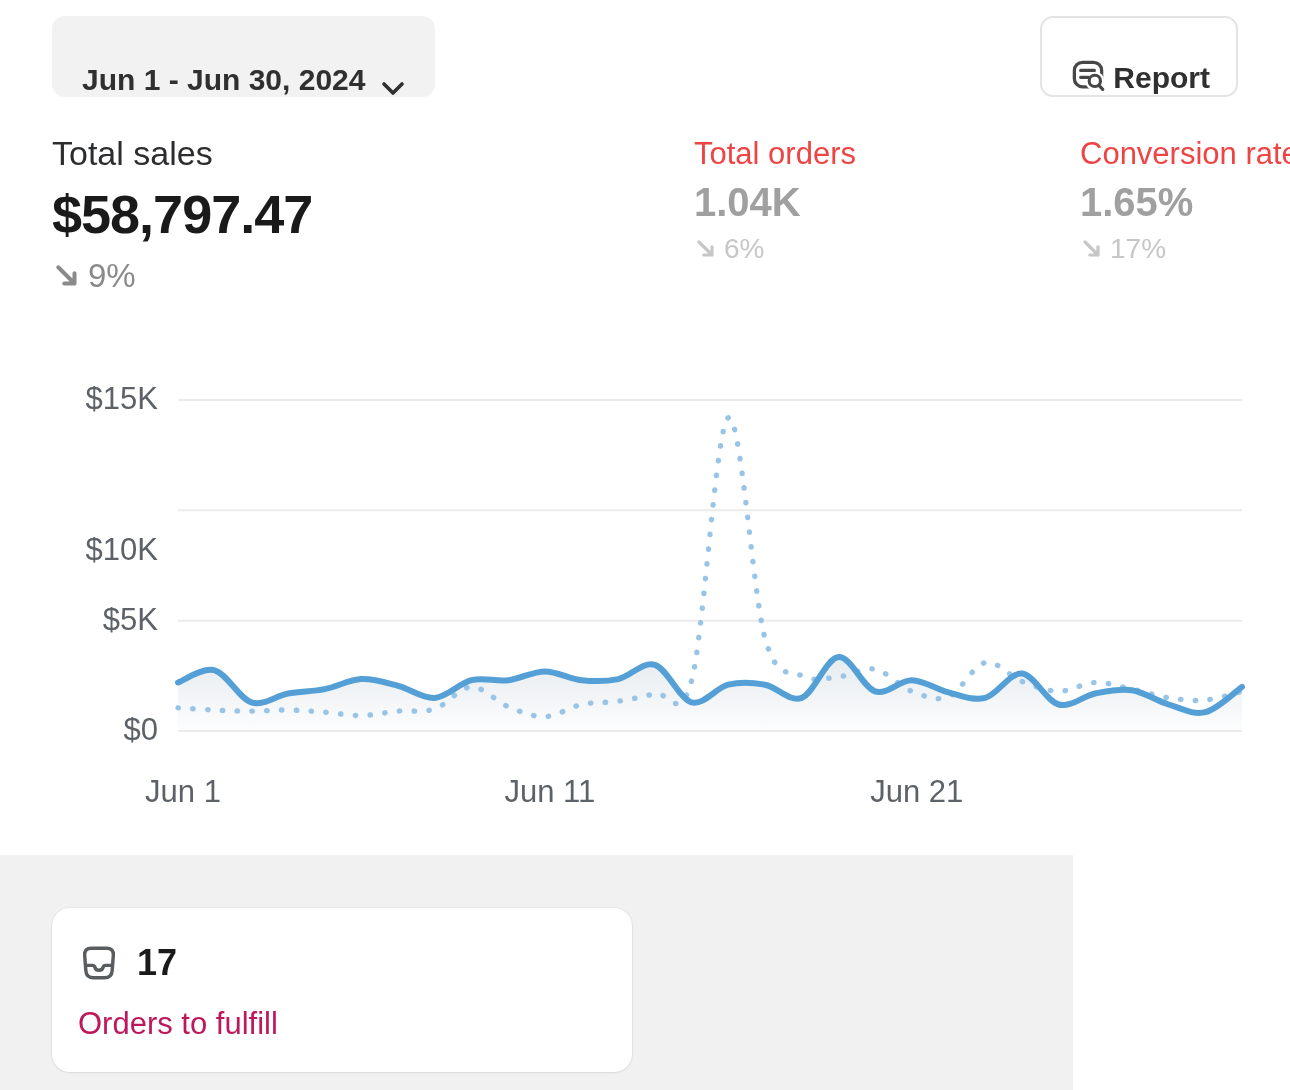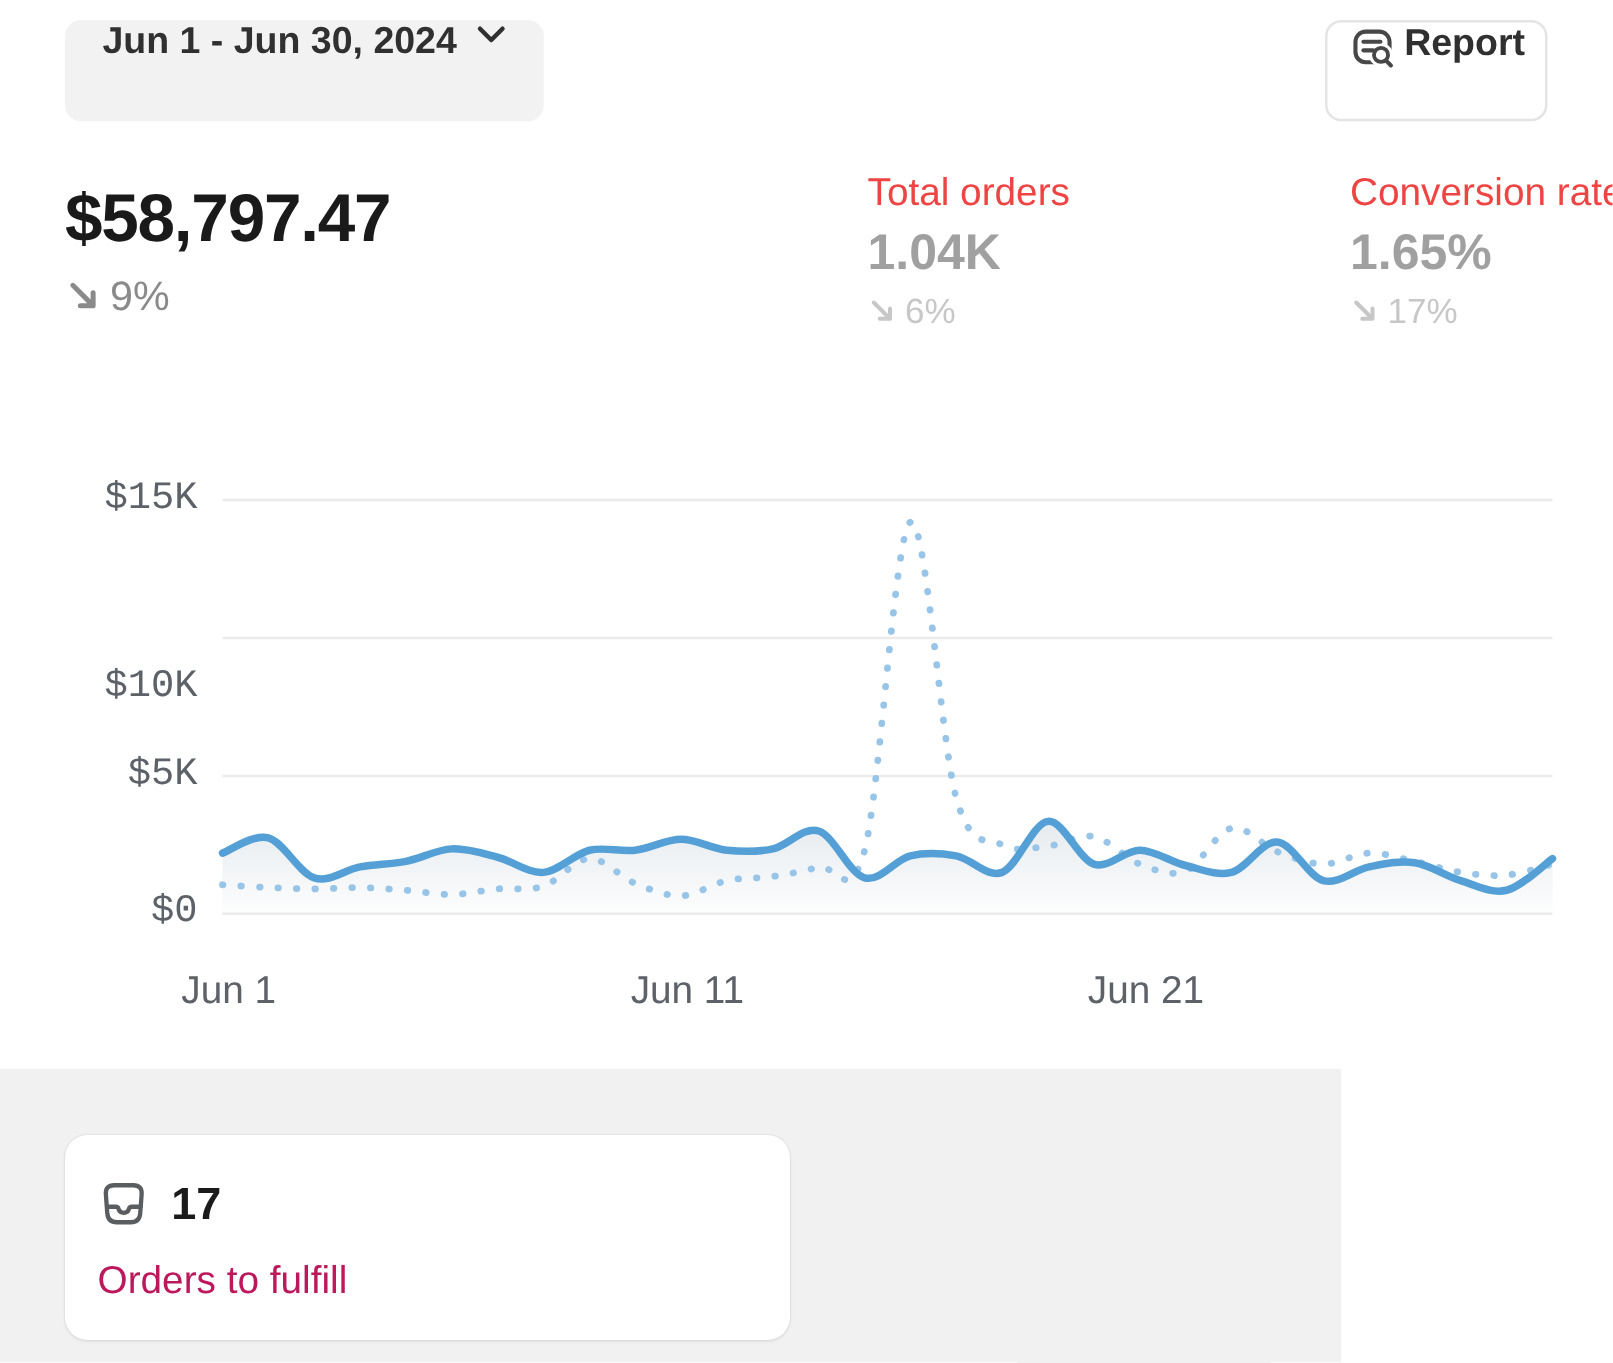--- a/index.html
+++ b/index.html
@@ -1,51 +1,51 @@
 <!DOCTYPE html>
 <html><head>
 <meta charset="utf-8">
 <style>
   * { margin:0; padding:0; box-sizing:border-box; }
   html,body { width:1290px; height:1090px; overflow:hidden; background:#ffffff;
               font-family:"Liberation Sans", sans-serif; }
   .page { position:relative; width:1290px; height:1090px; }
 
   
-  .pill { position:absolute; top:16px; height:81px; display:flex; align-items:flex-start;
+  .pill { position:absolute; top:16px; height:81px; display:flex; align-items:flex-end;
           border-radius:13px; font-size:30px; font-weight:700; color:#303030; }
   .date-pill { left:52px; background:#f2f2f2; padding:0 30px; gap:16px; cursor:pointer; }
   .chev { width:24px; height:16px; margin-top:4px; }
   .visitors-pill { left:535px; background:#ffffff; border:2px solid #e4e4e4;
                    padding:0 30px; gap:20px; cursor:pointer; }
   .live-dot { width:22px; height:22px; border-radius:50%; background:#57c27d;
               box-shadow:0 0 0 7px rgba(87,194,125,.16), 0 0 0 13px rgba(87,194,125,.07); }
   .report-btn { right:52px; background:#ffffff; border:2px solid #e4e4e4;
-                padding:0 16px; gap:5px; cursor:pointer; }
+                padding:0 26px; gap:5px; cursor:pointer; }
   .report-btn svg { width:40px; height:40px; }
 
   
   .metric { position:absolute; top:134px; cursor:pointer; }
   .metric .m-label { font-size:34px; font-weight:400; color:#2c2d2f; }
   .metric .m-value { margin-top:10px; font-size:54px; font-weight:700; color:#1a1a1a;
                      letter-spacing:-1px; }
   .metric .m-delta { margin-top:12px; display:flex; align-items:center; gap:6px;
                      font-size:33px; color:#8a8a8a; }
   .metric.secondary { top:136px; }
   .metric.secondary .m-label { font-size:31px; color:#ef4444; white-space:nowrap; }
   .metric.secondary .m-value { margin-top:8px; font-size:40px; color:#a0a0a0; letter-spacing:0; }
   .metric.secondary .m-delta { margin-top:8px; font-size:28px; color:#c7c7c7; }
   .m-total-sales { left:52px; }
   .m-total-orders { left:694px; }
   .m-conversion { left:1080px; }
 
   
   #chart { position:absolute; left:0; top:370px; }
   .ytick { position:absolute; left:30px; width:128px; text-align:right;
-           font-size:31px; color:#5d6268;font-family:Liberation Mono, monospace; }
+           font-size:31px; color:#5d6268; }
   .xtick { position:absolute; width:200px; text-align:center; top:774px;
            font-size:31px; color:#5d6268; }
 
   
   .bottom-strip { position:absolute; left:0; top:855px; width:1073px; height:235px;
                   background:#f1f1f1; }
   .orders-card { position:absolute; left:52px; top:53px; width:580px; height:164px;
                  background:#ffffff; border-radius:18px;
                  box-shadow:0 0 0 1px rgba(0,0,0,.04), 0 1px 3px rgba(0,0,0,.06);
                  cursor:pointer; }
@@ -74,20 +74,21 @@
       <circle cx="29.5" cy="28.5" r="10.5" fill="#ffffff" stroke="none"></circle>
       <line x1="14" y1="17" x2="29" y2="17" stroke="#474747" stroke-width="3.6" stroke-linecap="round"></line>
       <line x1="14" y1="24.5" x2="22.5" y2="24.5" stroke="#474747" stroke-width="3.6" stroke-linecap="round"></line>
       <circle cx="29.5" cy="28.5" r="6.2" fill="none" stroke="#474747" stroke-width="3.4"></circle>
       <line x1="34" y1="33.5" x2="38.2" y2="37.8" stroke="#474747" stroke-width="3.6" stroke-linecap="round"></line>
     </svg>
     <span>Report</span>
   </div>
 
   <div class="metric m-total-sales">
+    <div class="m-label">Total sales</div>
     <div class="m-value">$58,797.47</div>
     <div class="m-delta">
       <svg width="30" height="30" viewBox="0 0 24 24">
         <path d="M5 5 L18 18 M18 18 V9.8 M18 18 H9.8" fill="none" stroke="#8a8a8a" stroke-width="3.2" stroke-linecap="round" stroke-linejoin="round"></path>
       </svg>
       <span>9%</span>
     </div>
   </div>
 
   <div class="metric secondary m-total-orders">

